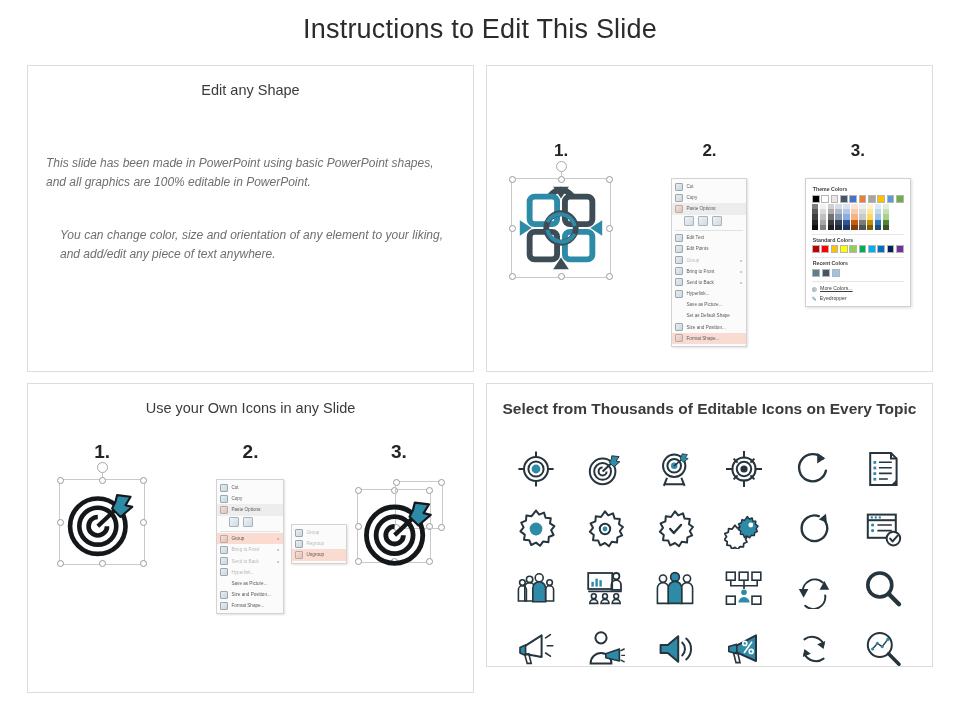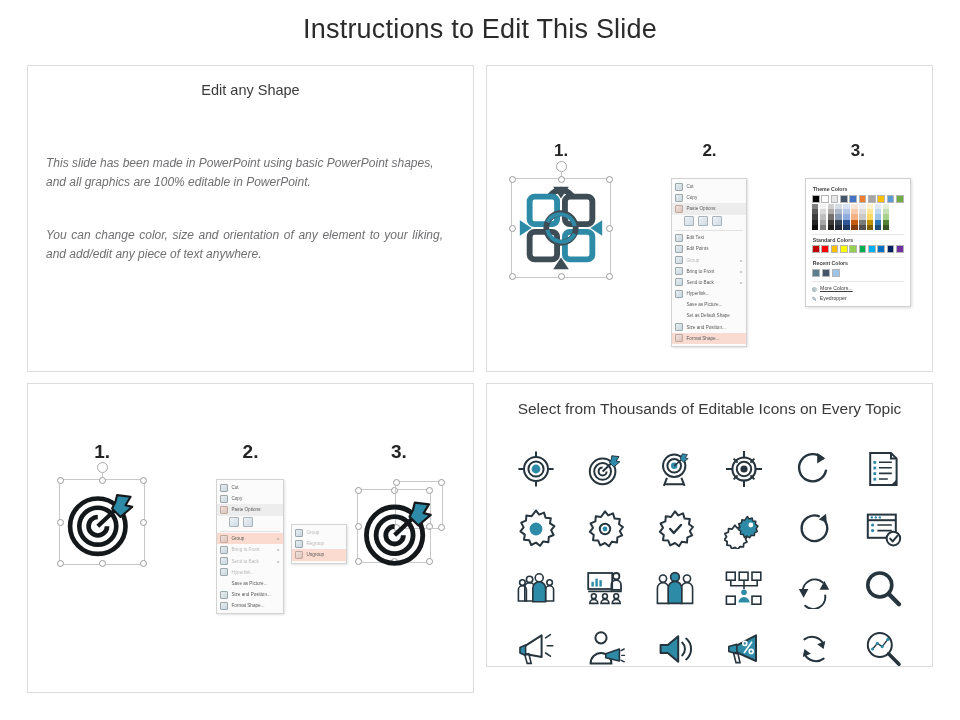--- a/index.html
+++ b/index.html
@@ -14,38 +14,38 @@
     position:absolute;left:0;top:14px;width:960px;text-align:center;
     font-size:27px;color:#2b2b2b;letter-spacing:.2px;
   }
 
   .panel{
     position:absolute;border:1px solid #dcdcdc;background:#fff;box-sizing:border-box;
   }
   #panel-tl{left:27px;  top:65px;  width:447px;height:307px;}
   #panel-tr{left:486px; top:65px;  width:447px;height:307px;}
   #panel-bl{left:27px;  top:383px; width:447px;height:310px;}
-  #panel-br{left:486px; top:383px; width:447px;height:284px;}
+  #panel-br{left:486px; top:383px; width:447px;height:284px;font-weight:bold;}
 
   .panel-title{
     width:100%;text-align:center;font-size:14.5px;color:#3b3b3b;
     margin-top:16px;
   }
   .panel-title.big{font-size:15.5px;}
   .panel-sub{
     width:100%;text-align:center;font-size:9px;color:#8d8d8d;
     font-style:italic;margin-top:7px;letter-spacing:.25px;
   }
 
   .body-text{
     position:absolute;left:18px;right:30px;
     font-size:12px;line-height:1.55;color:#6f6f72;font-style:italic;
   }
   #para-1{top:88px;}
-  #para-2{top:160px;text-align:justify;}
+  #para-2{top:160px;text-align:justify;margin-left:14px;}
 
   
   .steps{position:absolute;left:0;width:100%;display:flex;}
   .step-num{
     flex:1;text-align:center;font-size:17px;font-weight:bold;color:#242424;
   }
   .steps-tr{top:75px;}
   .steps-bl{top:57px;}
   .steps-bl .step-num{font-size:19px;}
 
@@ -364,20 +364,21 @@
           <div class="cp-foot">
               <span class="gl">✎</span>
               <span style="font-size:5.2px">Eyedropper</span>
             </div>
         </div>
       </div>
     </div>
   </div>
 
   <div class="panel" id="panel-bl">
+    <div class="panel-title">Use your Own Icons in any Slide</div>
 
     <div class="steps steps-bl">
       <div class="step-num">1.</div>
       <div class="step-num">2.</div>
       <div class="step-num">3.</div>
     </div>
 
     <div class="shots shots-bl">
 
       <div class="shot-cell">

